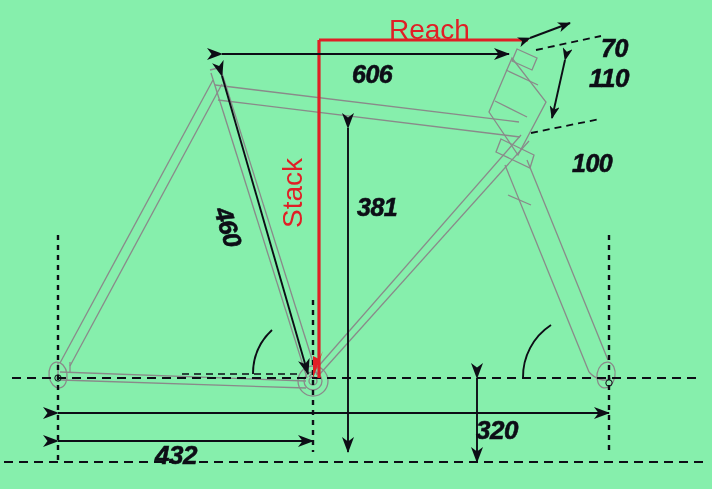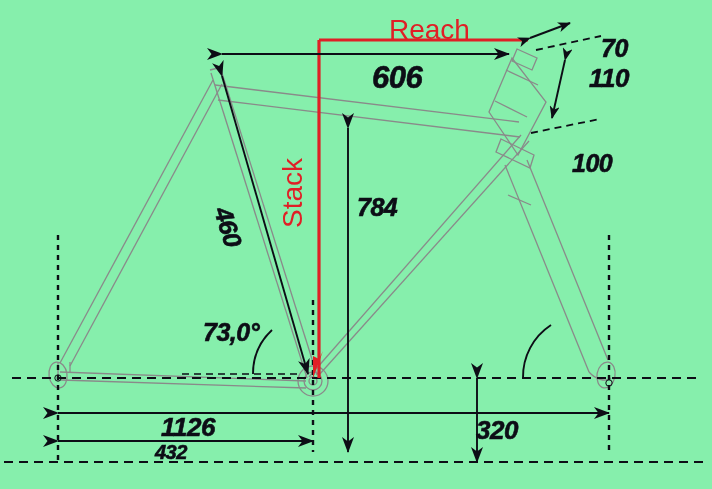--- a/index.html
+++ b/index.html
@@ -167,34 +167,32 @@
       <path d="M253,374 A60,60 0 0 1 272,330"></path>
       <path d="M523,378 A62,62 0 0 1 551,325"></path>
     </g>
 
   </svg>
 
   <div class="red-label" style="left:389px; top:16px; font-size:28px;">Reach</div>
 
   <div class="red-label rot-stack" style="left:279px; top:228px; font-size:28px;">Stack</div>
 
-  <div class="dim-label" style="left:372px; top:62px; font-size:31px;">606</div>
+  <div class="dim-label" style="left:352px; top:62px; font-size:25px;">606</div>
 
   <div class="dim-label" style="left:601px; top:13px; font-size:25px;margin-top:23px;">70</div>
 
   <div class="dim-label" style="left:589px; top:65px; font-size:26px;">110</div>
 
   <div class="dim-label" style="left:572px; top:151px; font-size:25px;text-align:right;">100</div>
 
   <div class="dim-label rot-460" style="left:234px; top:204px; font-size:25px;">460</div>
 
-  <div class="dim-label" style="left:357px; top:195px; font-size:25px;">784</div>
-
-  <div class="dim-label" style="left:203px; top:320px; font-size:25px;">73,0°</div>
+  <div class="dim-label" style="left:357px; top:195px; font-size:25px;">381</div>
 
 
-  <div class="dim-label" style="left:161px; top:414px; font-size:26px;">1126</div>
 
-  <div class="dim-label" style="left:155px; top:442px; font-size:20px;">432</div>
+
+  <div class="dim-label" style="left:155px; top:442px; font-size:26px;">432</div>
 
   <div class="dim-label" style="left:476px; top:417px; font-size:26px;">320</div>
 
 </div>
 
 </body></html>

